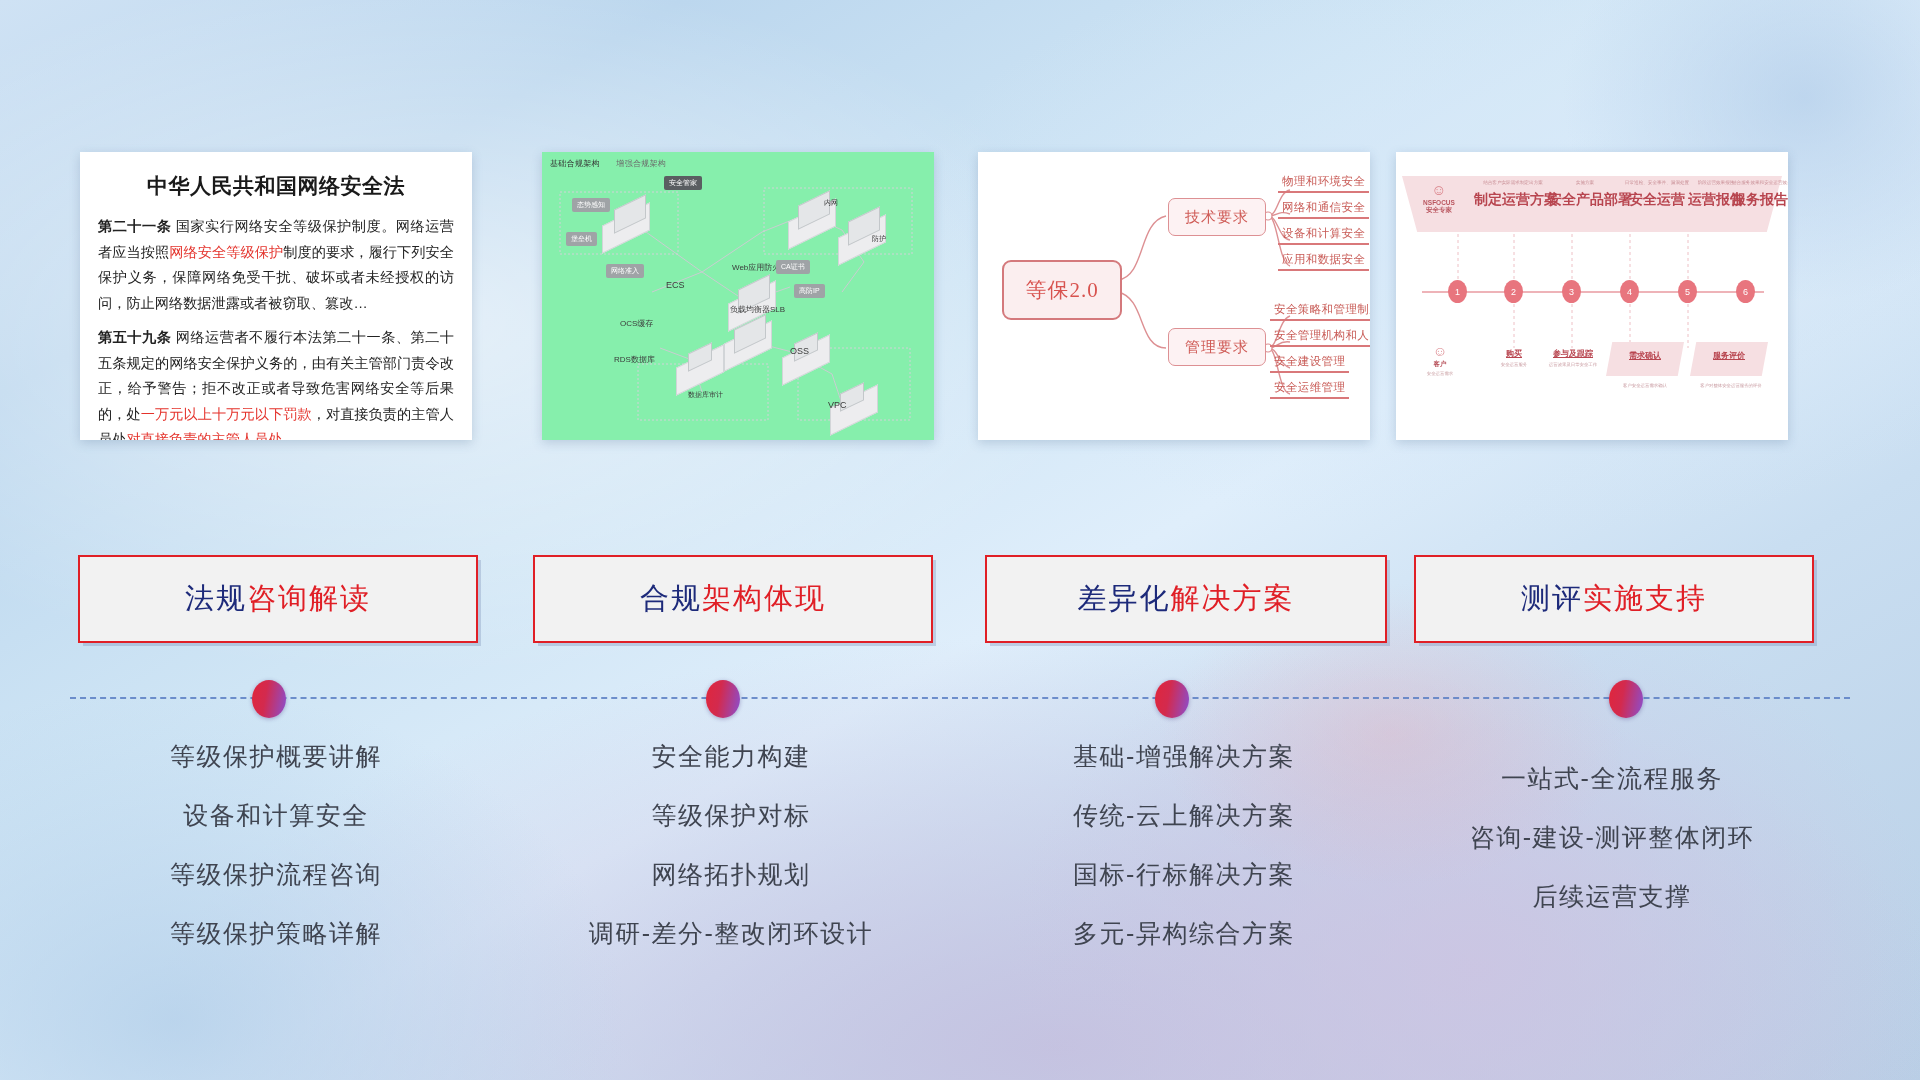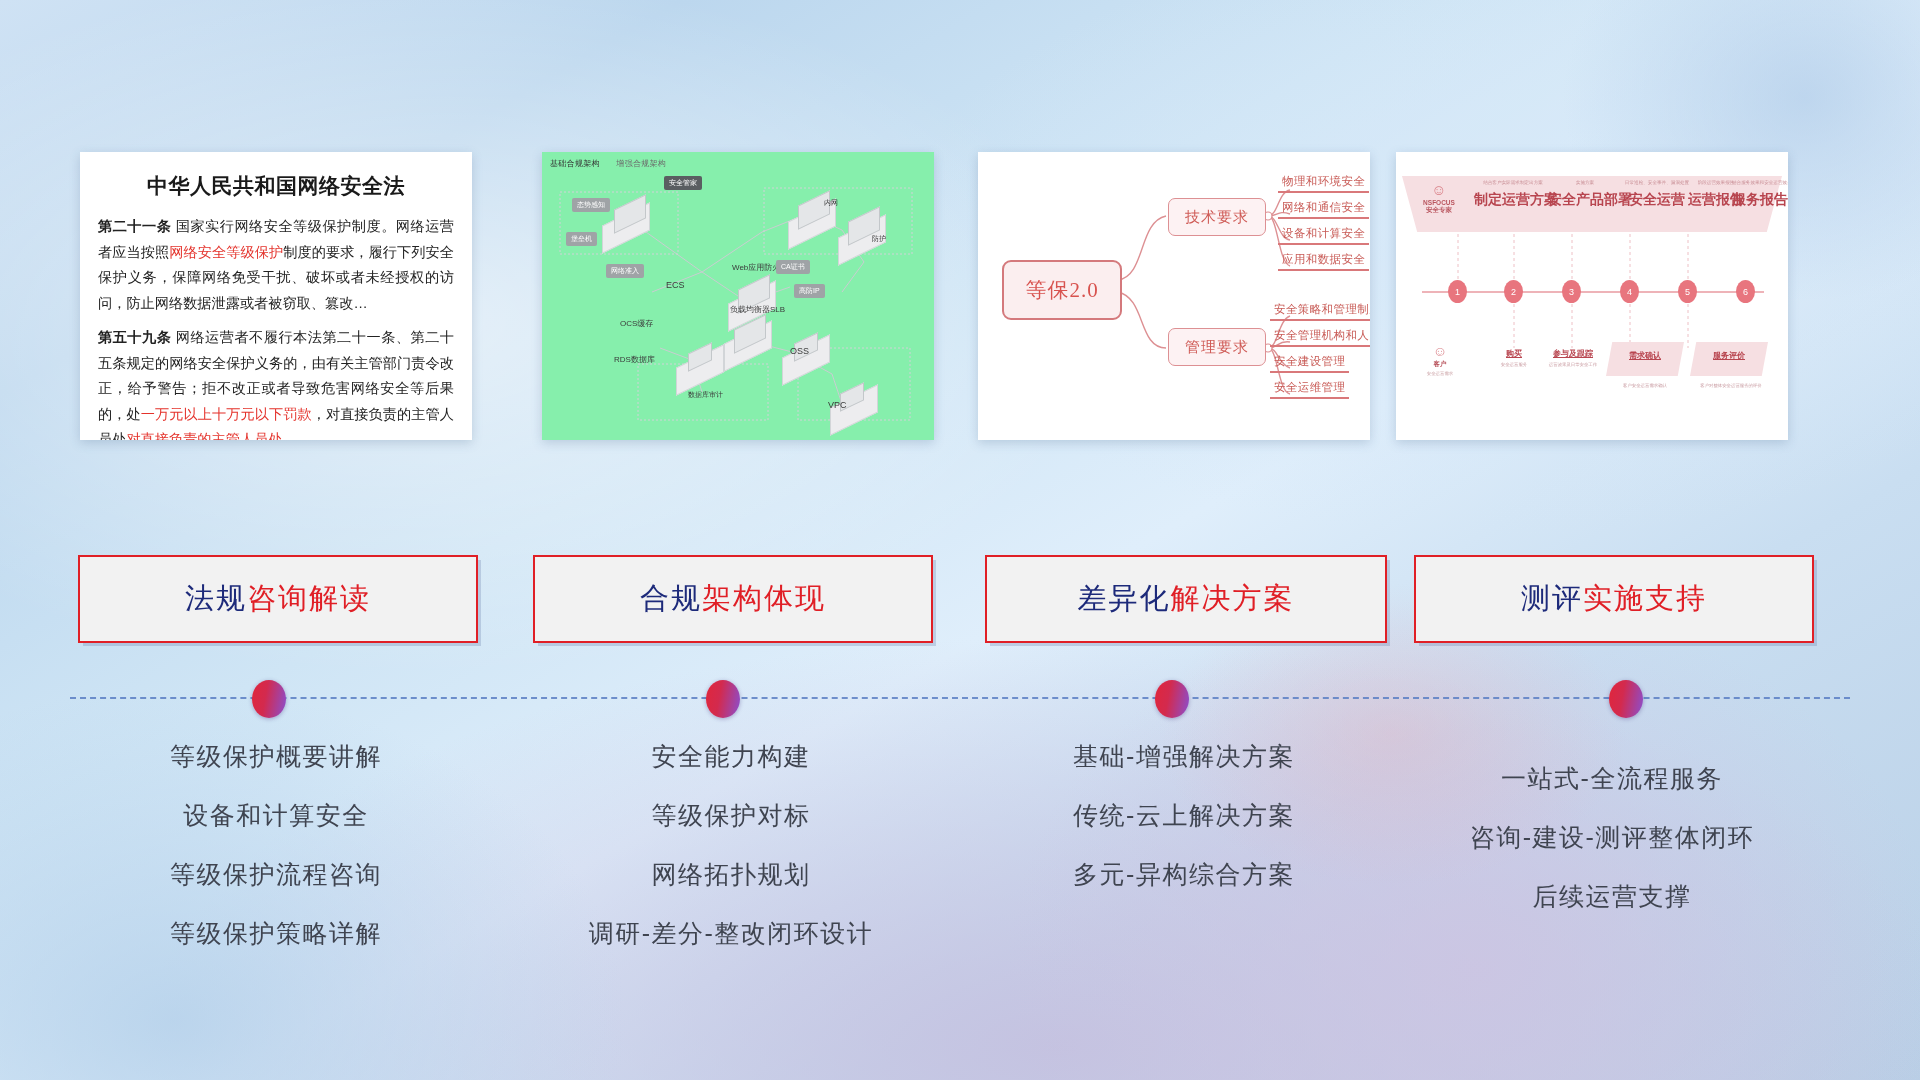--- a/index.html
+++ b/index.html
@@ -415,20 +415,21 @@
     </div>
     <div class="col l2">
       <div class="li">安全能力构建</div>
       <div class="li">等级保护对标</div>
       <div class="li">网络拓扑规划</div>
       <div class="li">调研-差分-整改闭环设计</div>
     </div>
     <div class="col l3">
       <div class="li">基础-增强解决方案</div>
       <div class="li">传统-云上解决方案</div>
+      <div class="li">国标-行标解决方案</div>
       <div class="li">多元-异构综合方案</div>
     </div>
     <div class="col l4">
       <div class="li">一站式-全流程服务</div>
       <div class="li">咨询-建设-测评整体闭环</div>
       <div class="li">后续运营支撑</div>
     </div>
   </div>
 
 </div>

